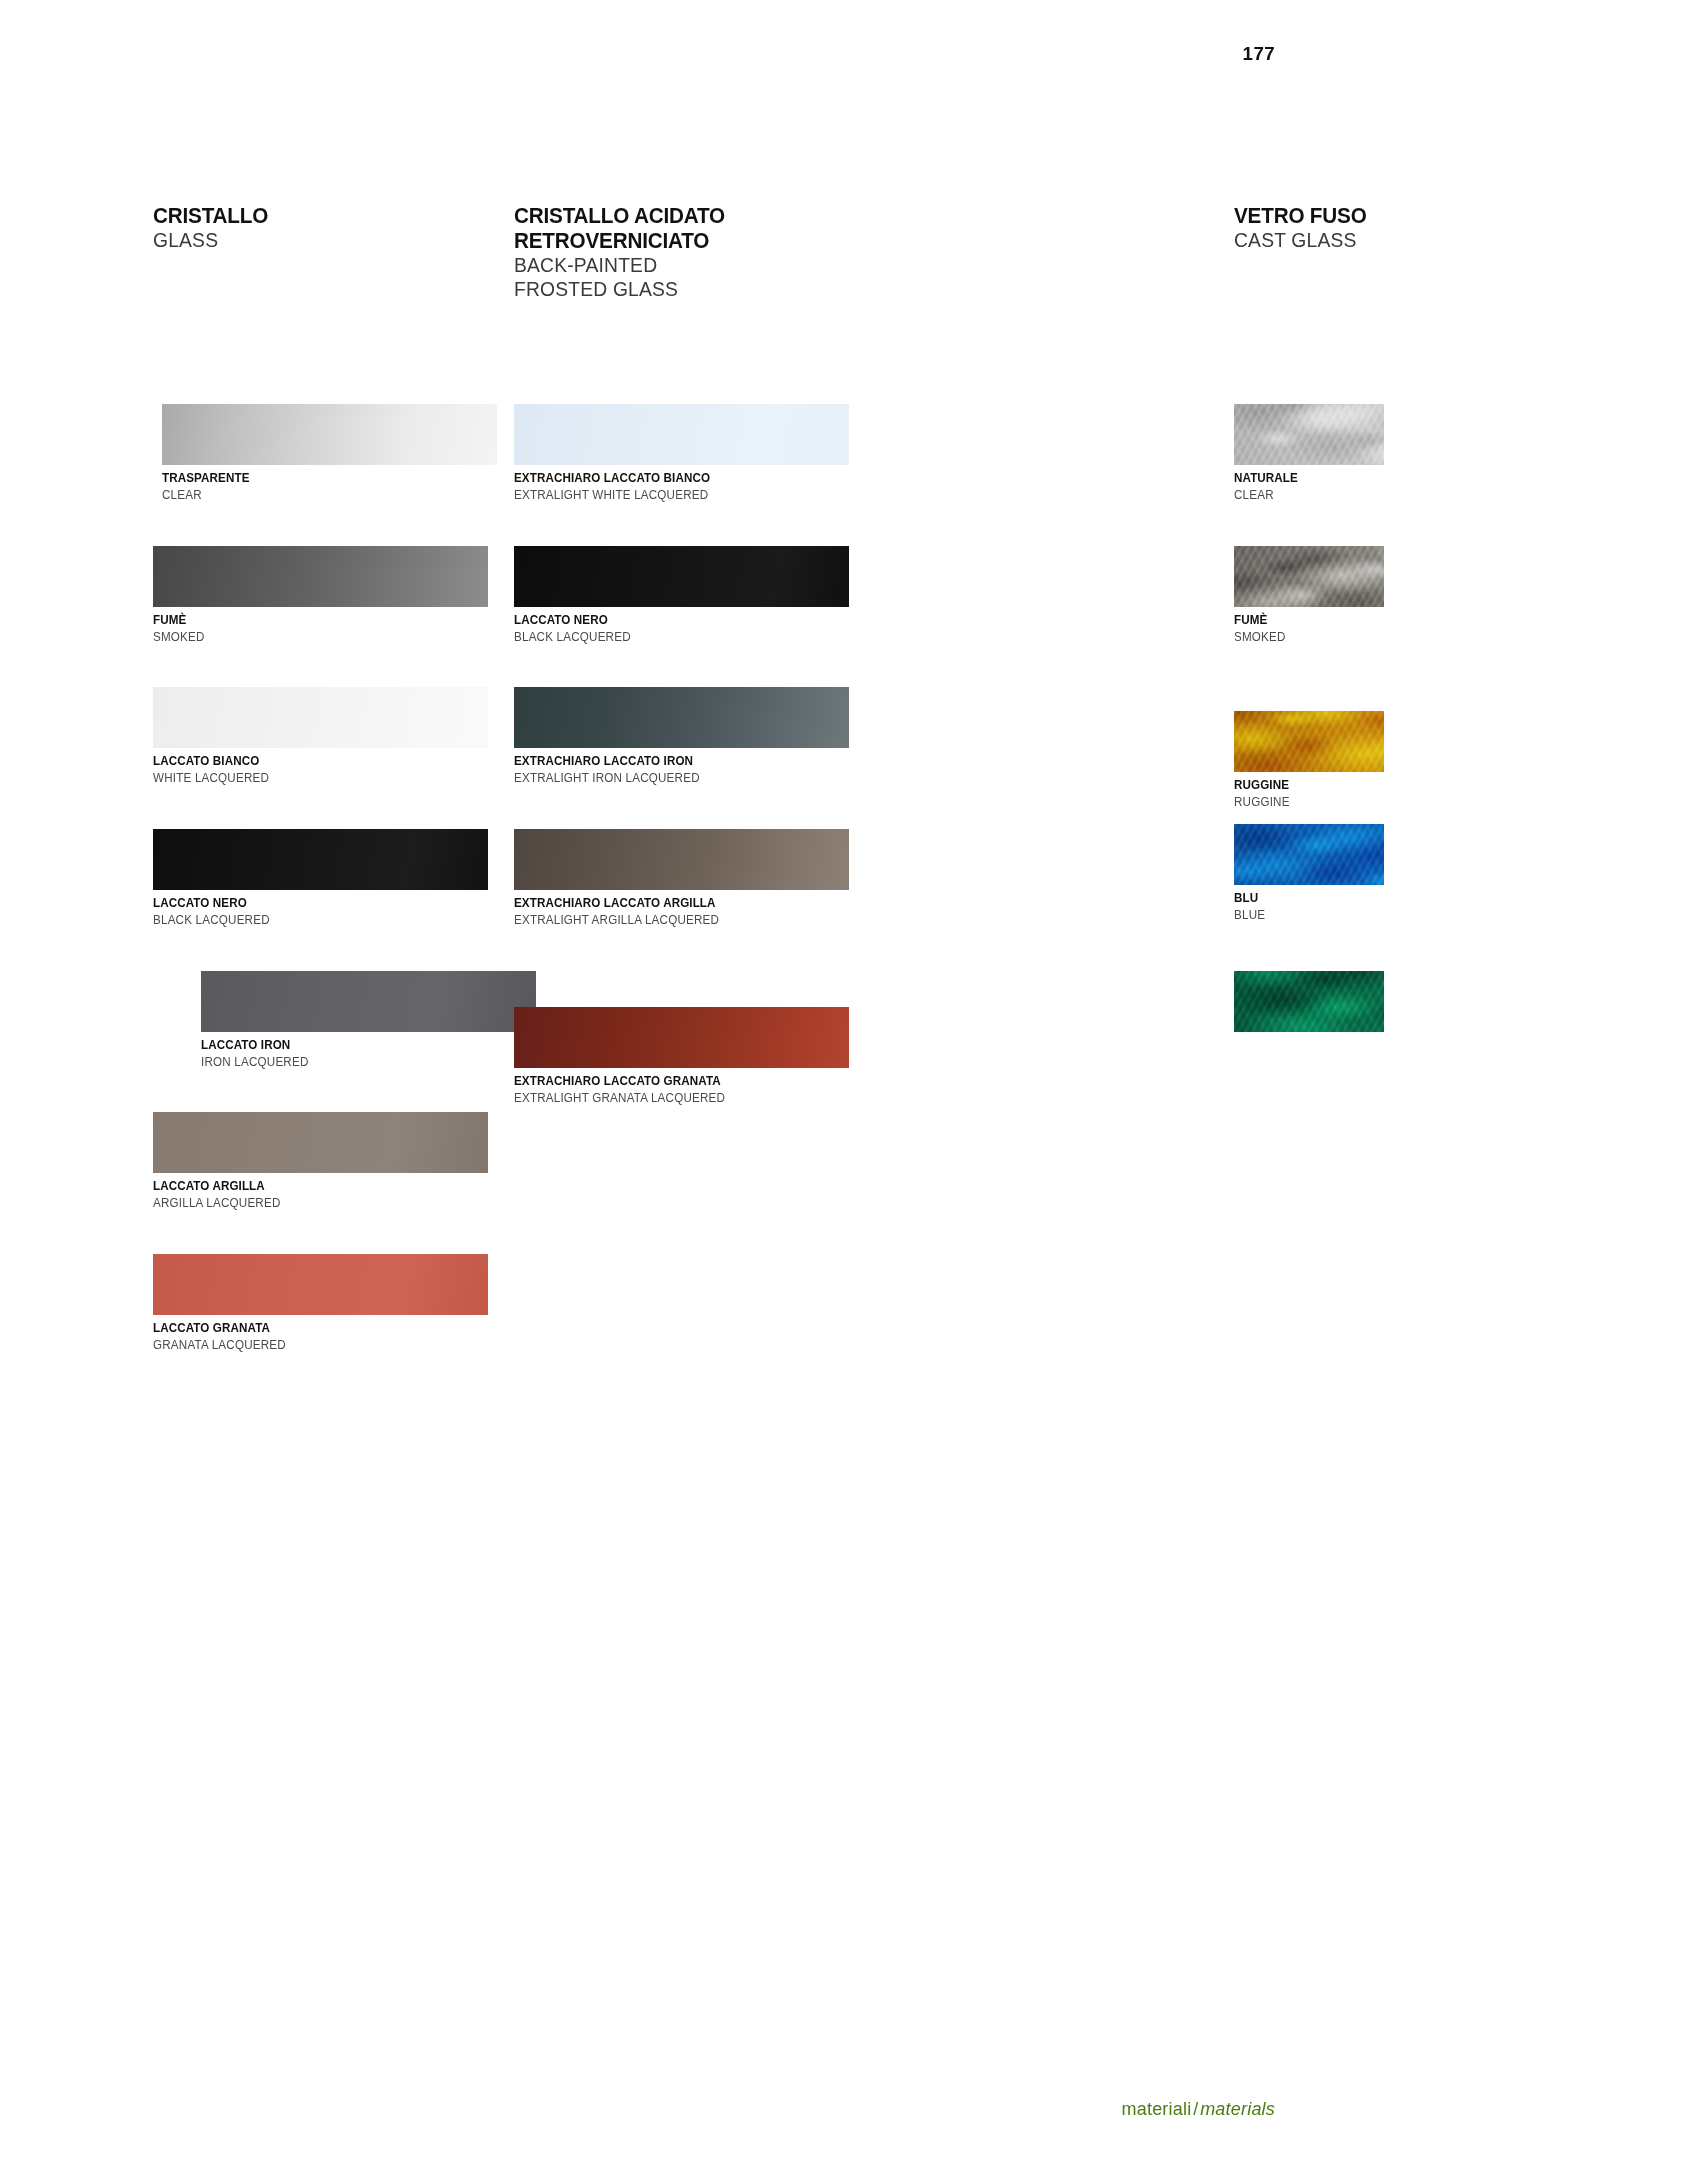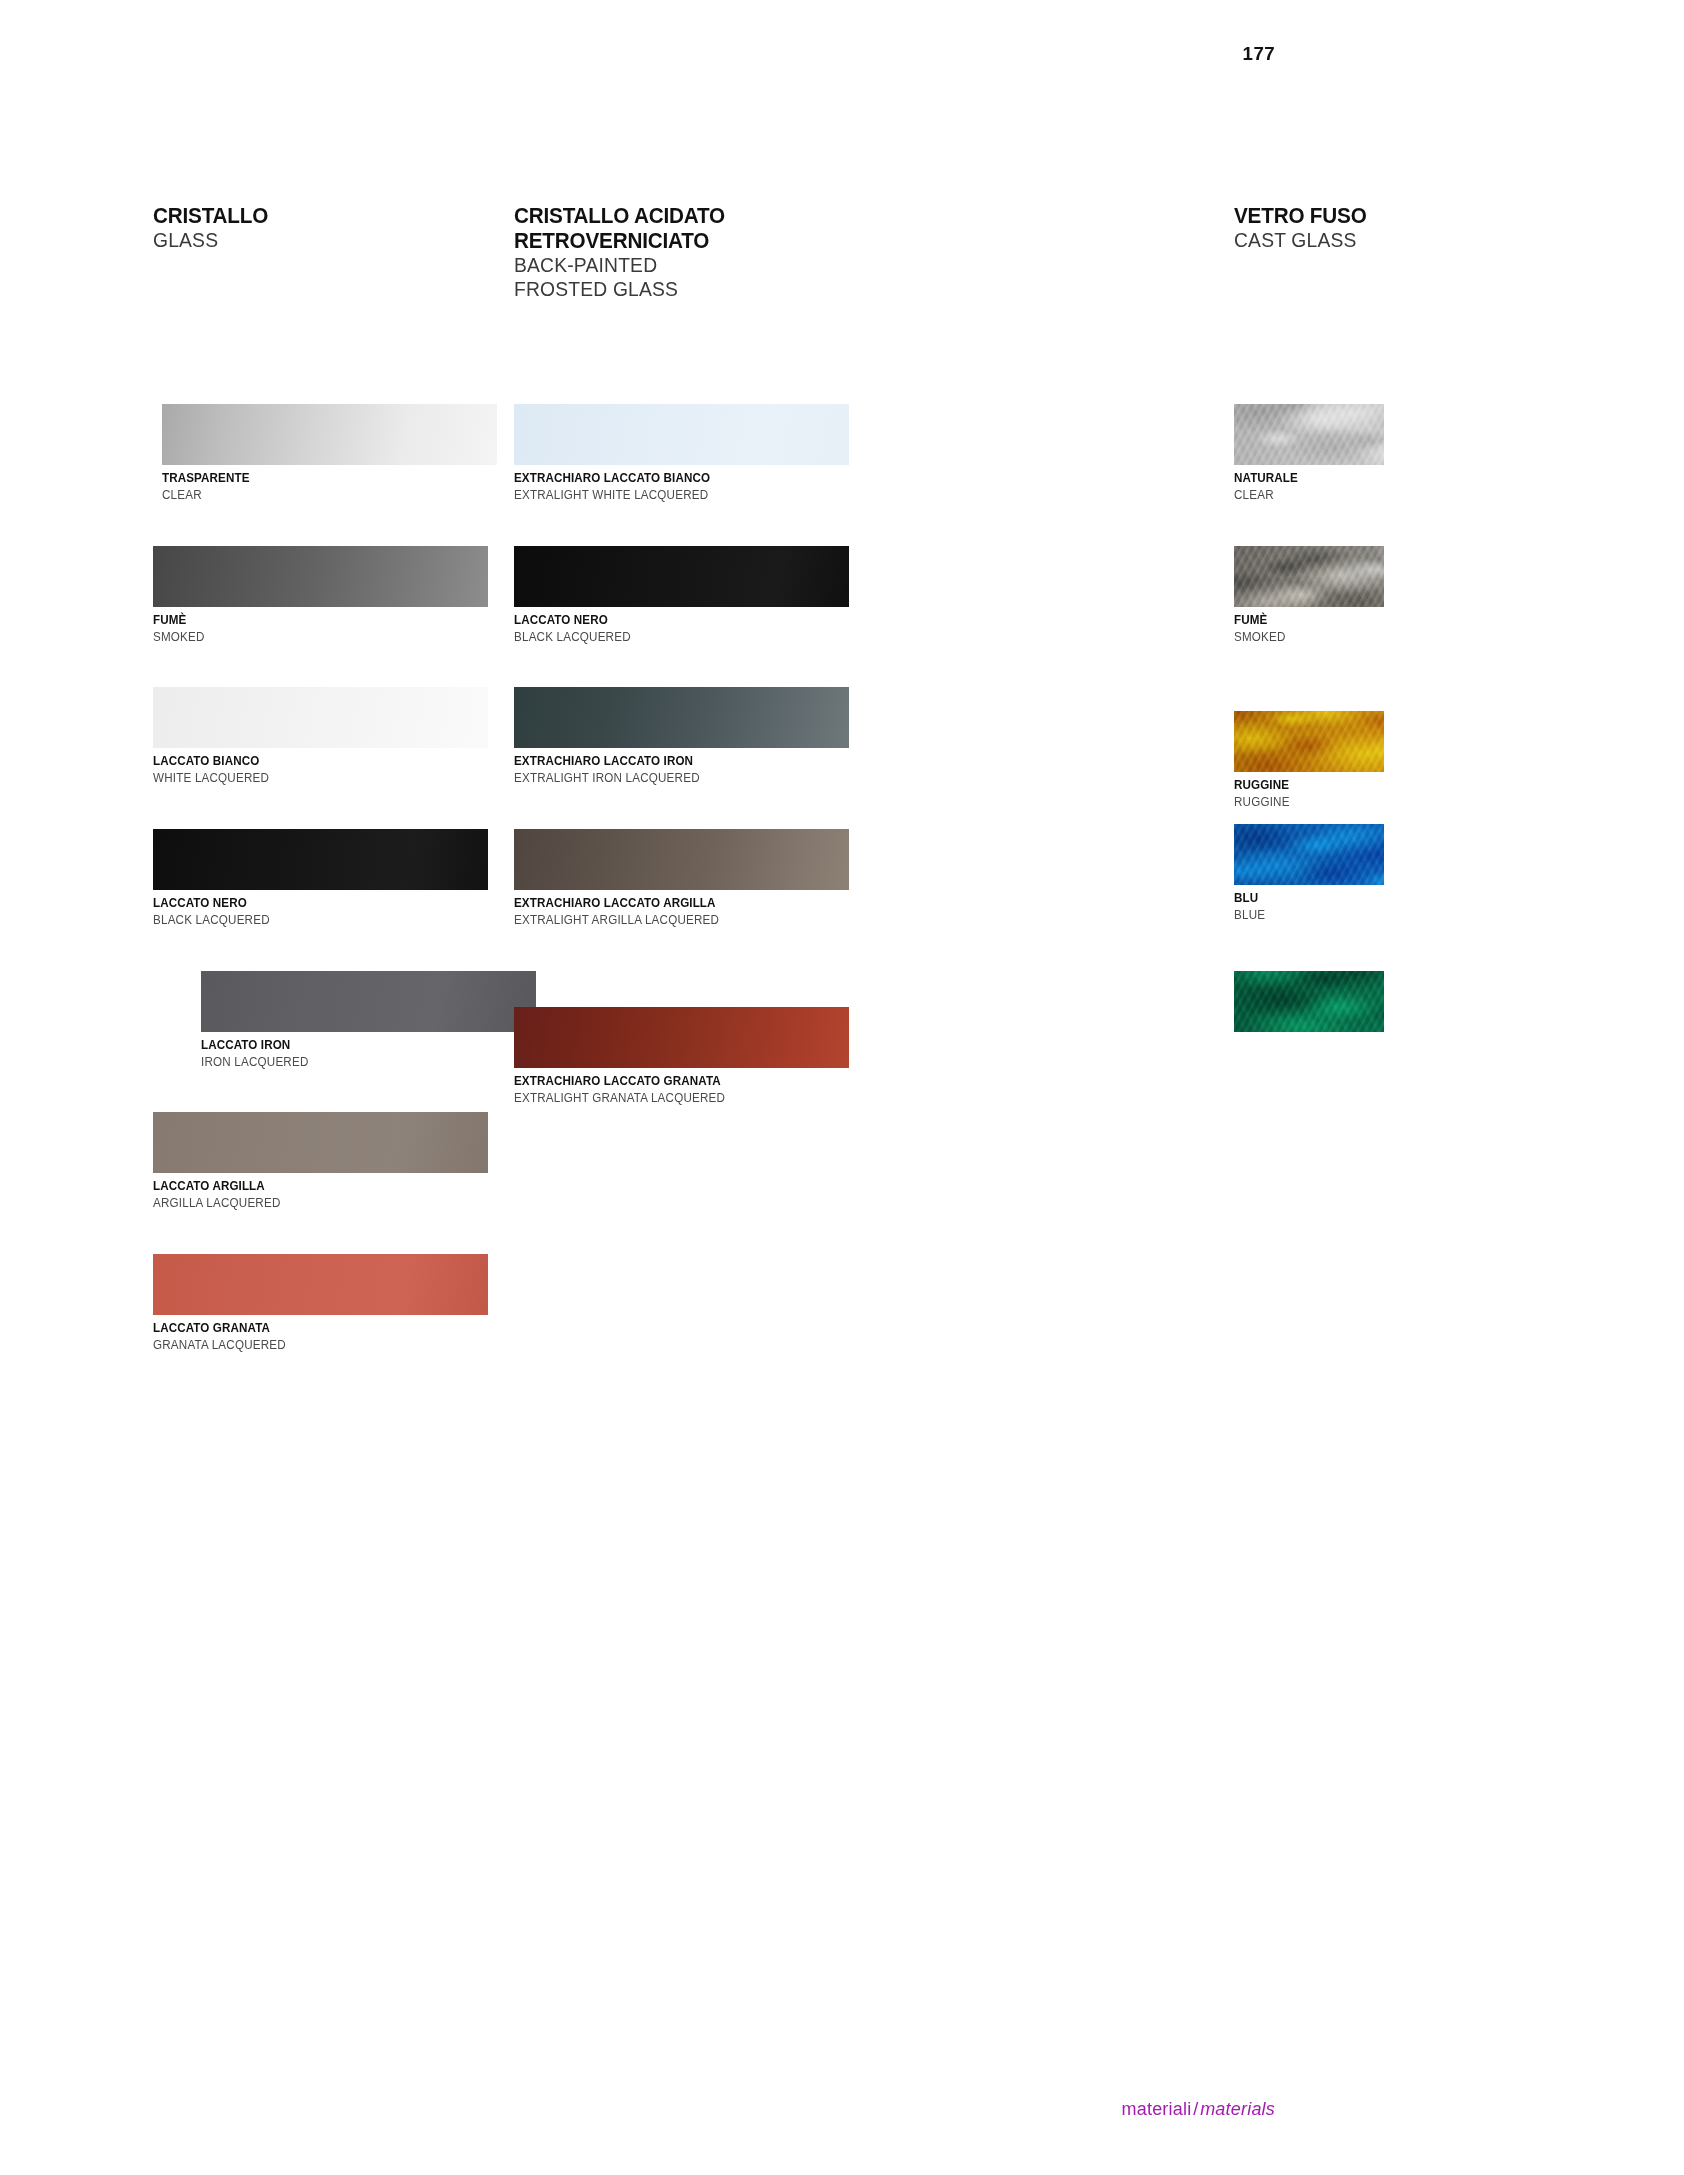--- a/index.html
+++ b/index.html
@@ -68,21 +68,21 @@
   .lbl-en {
     margin-top:2.7px;
     font-size:12px; font-weight:400; color:#4a4a4a;
     letter-spacing:0.2px; line-height:1.2;
     transform:scaleX(0.97); transform-origin:left center;
   }
 
   
   .footer {
     position:absolute; bottom:55px; right:109px;
-    font-size:18px; color:#a21caf; letter-spacing:0.2px;
+    font-size:18px; color:#4d7c0f; letter-spacing:0.2px;
     white-space:nowrap;
     margin-top:8px;
   }
   .footer .sep { padding:0 1.8px; }
   .footer .en { font-style:italic; }
 </style>
 </head>
 <body>
 
 <div class="page">

